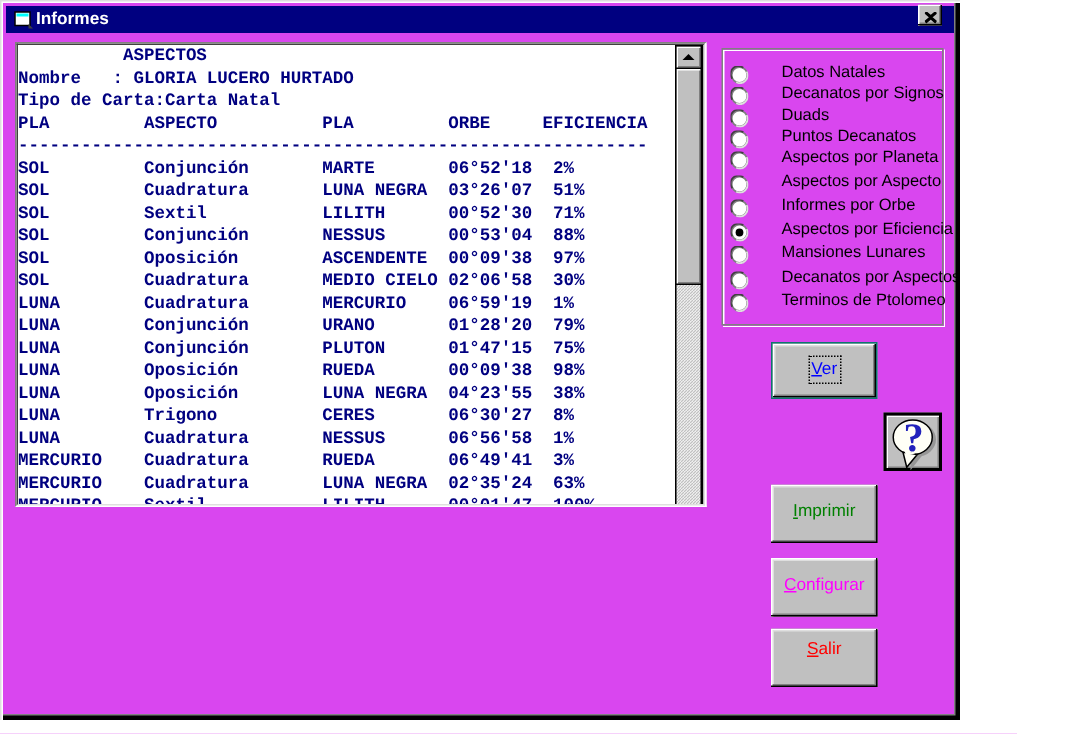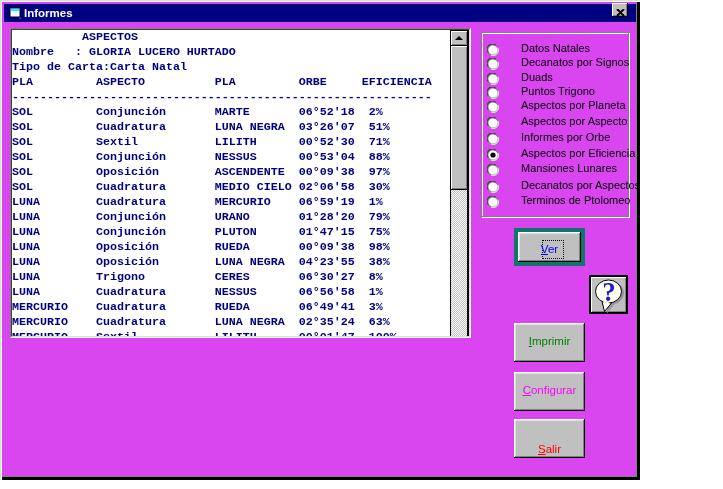--- a/index.html
+++ b/index.html
@@ -31,32 +31,32 @@
 #sdn .arrow{top:6px;border-top:4px solid #000;}
 #grp{position:absolute;left:481px;top:32px;width:148px;height:185px;
 border:1px solid #808080;box-shadow:1px 1px 0 #fff, inset 1px 1px 0 #fff;}
 .radio{position:absolute;left:6px;}
 .radio svg{display:block}
 .rlbl{position:absolute;left:18px;top:-2px;font:11px "Liberation Sans",sans-serif;color:#000;white-space:nowrap;margin-left:16px;}
 .btn{position:absolute;left:514px;width:71px;height:39px;background:#c0c0c0;
 box-shadow:inset -1px -1px 0 #000, inset 1px 1px 0 #fff, inset -2px -2px 0 #808080, inset 2px 2px 0 #dfdfdf;
 font:11.5px "Liberation Sans",sans-serif;text-align:center;}
 .btn div{position:absolute;left:0;right:0;}
-#bver{top:228px;height:38px;border:4px solid #0f766e;
+#bver{top:228px;height:38px;border:1px solid #0f766e;
 box-shadow:inset -1px -1px 0 #000, inset 1px 1px 0 #fff, inset -2px -2px 0 #808080, inset 2px 2px 0 #dfdfdf;}
 #bver .fr{position:absolute;left:24px;top:8px;width:22px;height:19px;border:1px dotted #000;}
 #bver div.lb{top:11px;color:#00f;}
 #barch{top:275px;}
 #barch div.lb{top:12px;color:#a52a2a;}
 #bimp{top:323px;}
 #bimp div.lb{top:12px;color:#008000;}
 #bconf{top:372px;}
 #bconf div.lb{top:12px;color:#f0f;}
 #bsal{top:419px;}
-#bsal div.lb{top:24px;color:#f00;text-align:center;}
+#bsal div.lb{top:8px;color:#f00;text-align:center;}
 #bhelp{position:absolute;left:589px;top:275px;width:39px;height:39px;background:#c0c0c0;border:2px solid #000;
 box-shadow:inset 1px 1px 0 #fff, inset -1px -1px 0 #808080;}
 #bhelp svg{position:absolute;left:-1px;top:-1px;}
 u{text-decoration:underline;}
 </style></head>
 <body>
 <div id="win">
   <div id="title">
     <svg id="ticon" width="14" height="14" viewBox="0 0 14 14">
       <rect x="1" y="2" width="10" height="9" fill="#fff" stroke="#000" stroke-width="1"></rect>
@@ -136,21 +136,21 @@
 <path d="M 10.8 3.8 A 5.2 5.2 0 0 1 3.8 10.8" fill="none" stroke="#dfdfdf" stroke-width="1.2"></path>
 </svg>
 <div class="rlbl">Duads</div>
       </div>
 <div class="radio" style="left:487px;top:86.5px;position:absolute">
 <svg width="12" height="12" viewBox="0 0 12 12">
 <circle cx="6" cy="6" r="5.2" fill="#fff" stroke="#808080" stroke-width="1.2"></circle>
 <path d="M 1.2 8.5 A 5.2 5.2 0 0 1 8.5 1.2" fill="none" stroke="#404040" stroke-width="1.2"></path>
 <path d="M 10.8 3.8 A 5.2 5.2 0 0 1 3.8 10.8" fill="none" stroke="#dfdfdf" stroke-width="1.2"></path>
 </svg>
-<div class="rlbl">Puntos Trigono</div>
+<div class="rlbl">Puntos Decanatos</div>
       </div>
 <div class="radio" style="left:487px;top:100.5px;position:absolute">
 <svg width="12" height="12" viewBox="0 0 12 12">
 <circle cx="6" cy="6" r="5.2" fill="#fff" stroke="#808080" stroke-width="1.2"></circle>
 <path d="M 1.2 8.5 A 5.2 5.2 0 0 1 8.5 1.2" fill="none" stroke="#404040" stroke-width="1.2"></path>
 <path d="M 10.8 3.8 A 5.2 5.2 0 0 1 3.8 10.8" fill="none" stroke="#dfdfdf" stroke-width="1.2"></path>
 </svg>
 <div class="rlbl">Aspectos por Planeta</div>
       </div>
 <div class="radio" style="left:487px;top:117px;position:absolute">

